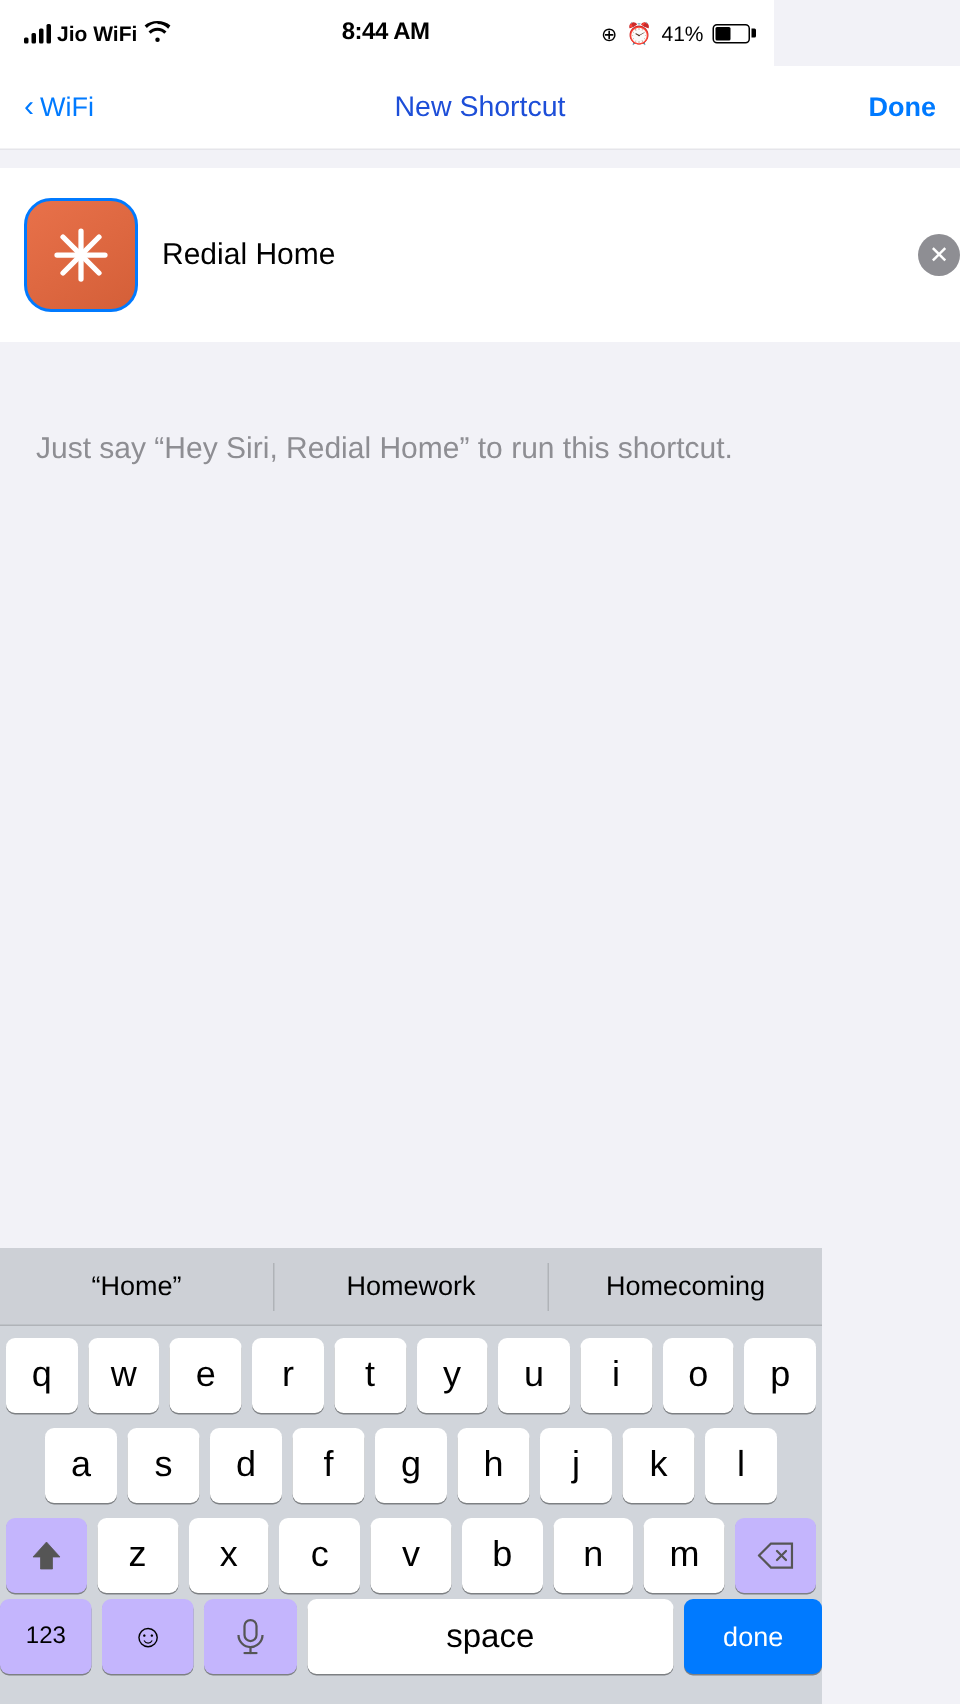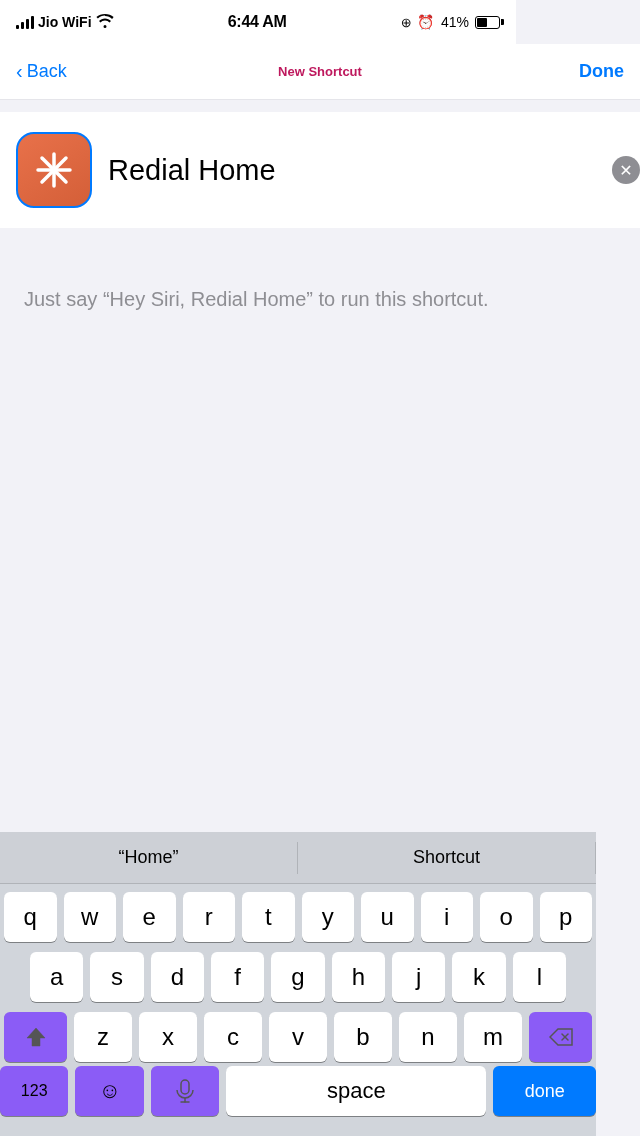--- a/index.html
+++ b/index.html
@@ -101,23 +101,23 @@
     .nav-back {
       display: flex;
       align-items: center;
       color: #007aff;
       font-size: 18px;
       gap: 4px;
       cursor: pointer;
       min-width: 80px;
     }
     .nav-title {
-      font-size: 13px;
-      font-weight: 700;
-      color: #be185d;
+      font-size: 19px;
+      font-weight: 400;
+      color: #1d4ed8;
       flex: 1;
       text-align: center;
     }
     .nav-done {
       color: #007aff;
       font-size: 18px;
       font-weight: 600;
       min-width: 80px;
       text-align: right;
       cursor: pointer;
@@ -155,21 +155,21 @@
     }
     .shortcut-icon svg {
       width: 44px;
       height: 44px;
     }
     .shortcut-input-wrap {
       flex: 1;
       position: relative;
     }
     .shortcut-input {
-      font-size: 29px;
+      font-size: 20px;
       font-weight: 400;
       color: #000;
       border: none;
       outline: none;
       width: 100%;
       background: transparent;
       caret-color: #007aff;
     }
     .clear-btn {
       position: absolute;
@@ -200,21 +200,21 @@
       color: #8e8e93;
       line-height: 1.45;
       margin-top: 25px;
     }
 
     
     .keyboard {
       position: absolute;
       bottom: 0;
       left: 0;
-      width: 596px;
+      width: 548px;
       background: #d1d5db;
     }
     .predictive-bar {
       height: 52px;
       background: #cdd0d6;
       display: flex;
       align-items: center;
       border-bottom: 1px solid #b0b3b8;
     }
     .predictive-item {
@@ -258,21 +258,21 @@
       font-weight: 400;
       color: #000;
       cursor: pointer;
       box-shadow: 0 1px 0 rgba(0,0,0,0.4);
       user-select: none;
       flex: 1;
       min-width: 0;
       max-width: 58px;
     }
     .key-special {
-      background: #8b5cf6;
+      background: #c4b5fd;
       color: #000;
       font-size: 16px;
     }
     .key-space {
       flex: 4;
       max-width: 260px;
       font-size: 22px;
     }
     .key-done {
       background: #007aff;
@@ -319,37 +319,37 @@
       <div class="signal-bar" style="height:10px"></div>
       <div class="signal-bar" style="height:13px"></div>
     </div>
     <span>Jio WiFi</span>
     <span>
       <svg width="18" height="14" viewBox="0 0 18 14">
           <path d="M9 11a1.5 1.5 0 110 3 1.5 1.5 0 010-3zm0-4.5c1.8 0 3.4.8 4.5 2l1.5-1.5C13.4 5.4 11.3 4.5 9 4.5S4.6 5.4 3 7l1.5 1.5C5.6 7.3 7.2 6.5 9 6.5zm0-4.5c2.8 0 5.3 1.2 7.1 3.1L17.6 3C15.4 1.1 12.3 0 9 0S2.6 1.1.4 3l1.5 1.6C3.7 2.7 6.2 1.5 9 1.5z" fill="#000"></path>
         </svg>
     </span>
   </div>
-  <div class="status-center">6:44 AM</div>
+  <div class="status-center">8:44 AM</div>
   <div class="status-right">
     <span style="font-size:13px;">⊕</span>
     <span style="font-size:14px;">⏰</span>
     <span>41%</span>
     <div class="battery-container">
       <div class="battery-icon">
         <div class="battery-fill"></div>
       </div>
     </div>
   </div>
 </div>
 
 <div class="nav-bar">
   <div class="nav-back">
     <span class="chevron-left">‹</span>
-    <span>Back</span>
+    <span>WiFi</span>
   </div>
   <div class="nav-title">New Shortcut</div>
   <div class="nav-done">Done</div>
 </div>
 
 <div class="separator"></div>
 
 <div class="shortcut-area">
   <div class="shortcut-icon">
     <svg viewBox="0 0 44 44" fill="none" xmlns="http://www.w3.org/2000/svg">
@@ -368,22 +368,23 @@
 
 <div class="description-area">
   <p class="description-text">Just say “Hey Siri, Redial Home” to run this shortcut.</p>
 </div>
 
 <div class="keyboard">
 
   <div class="predictive-bar">
     <div class="predictive-item">“Home”</div>
     <div class="predictive-divider"></div>
-    <div class="predictive-item">Shortcut</div>
+    <div class="predictive-item">Homework</div>
     <div class="predictive-divider"></div>
+    <div class="predictive-item">Homecoming</div>
   </div>
 
   <div class="key-rows">
 
     <div class="key-row">
       <div class="key">q</div>
       <div class="key">w</div>
       <div class="key">e</div>
       <div class="key">r</div>
       <div class="key">t</div>

